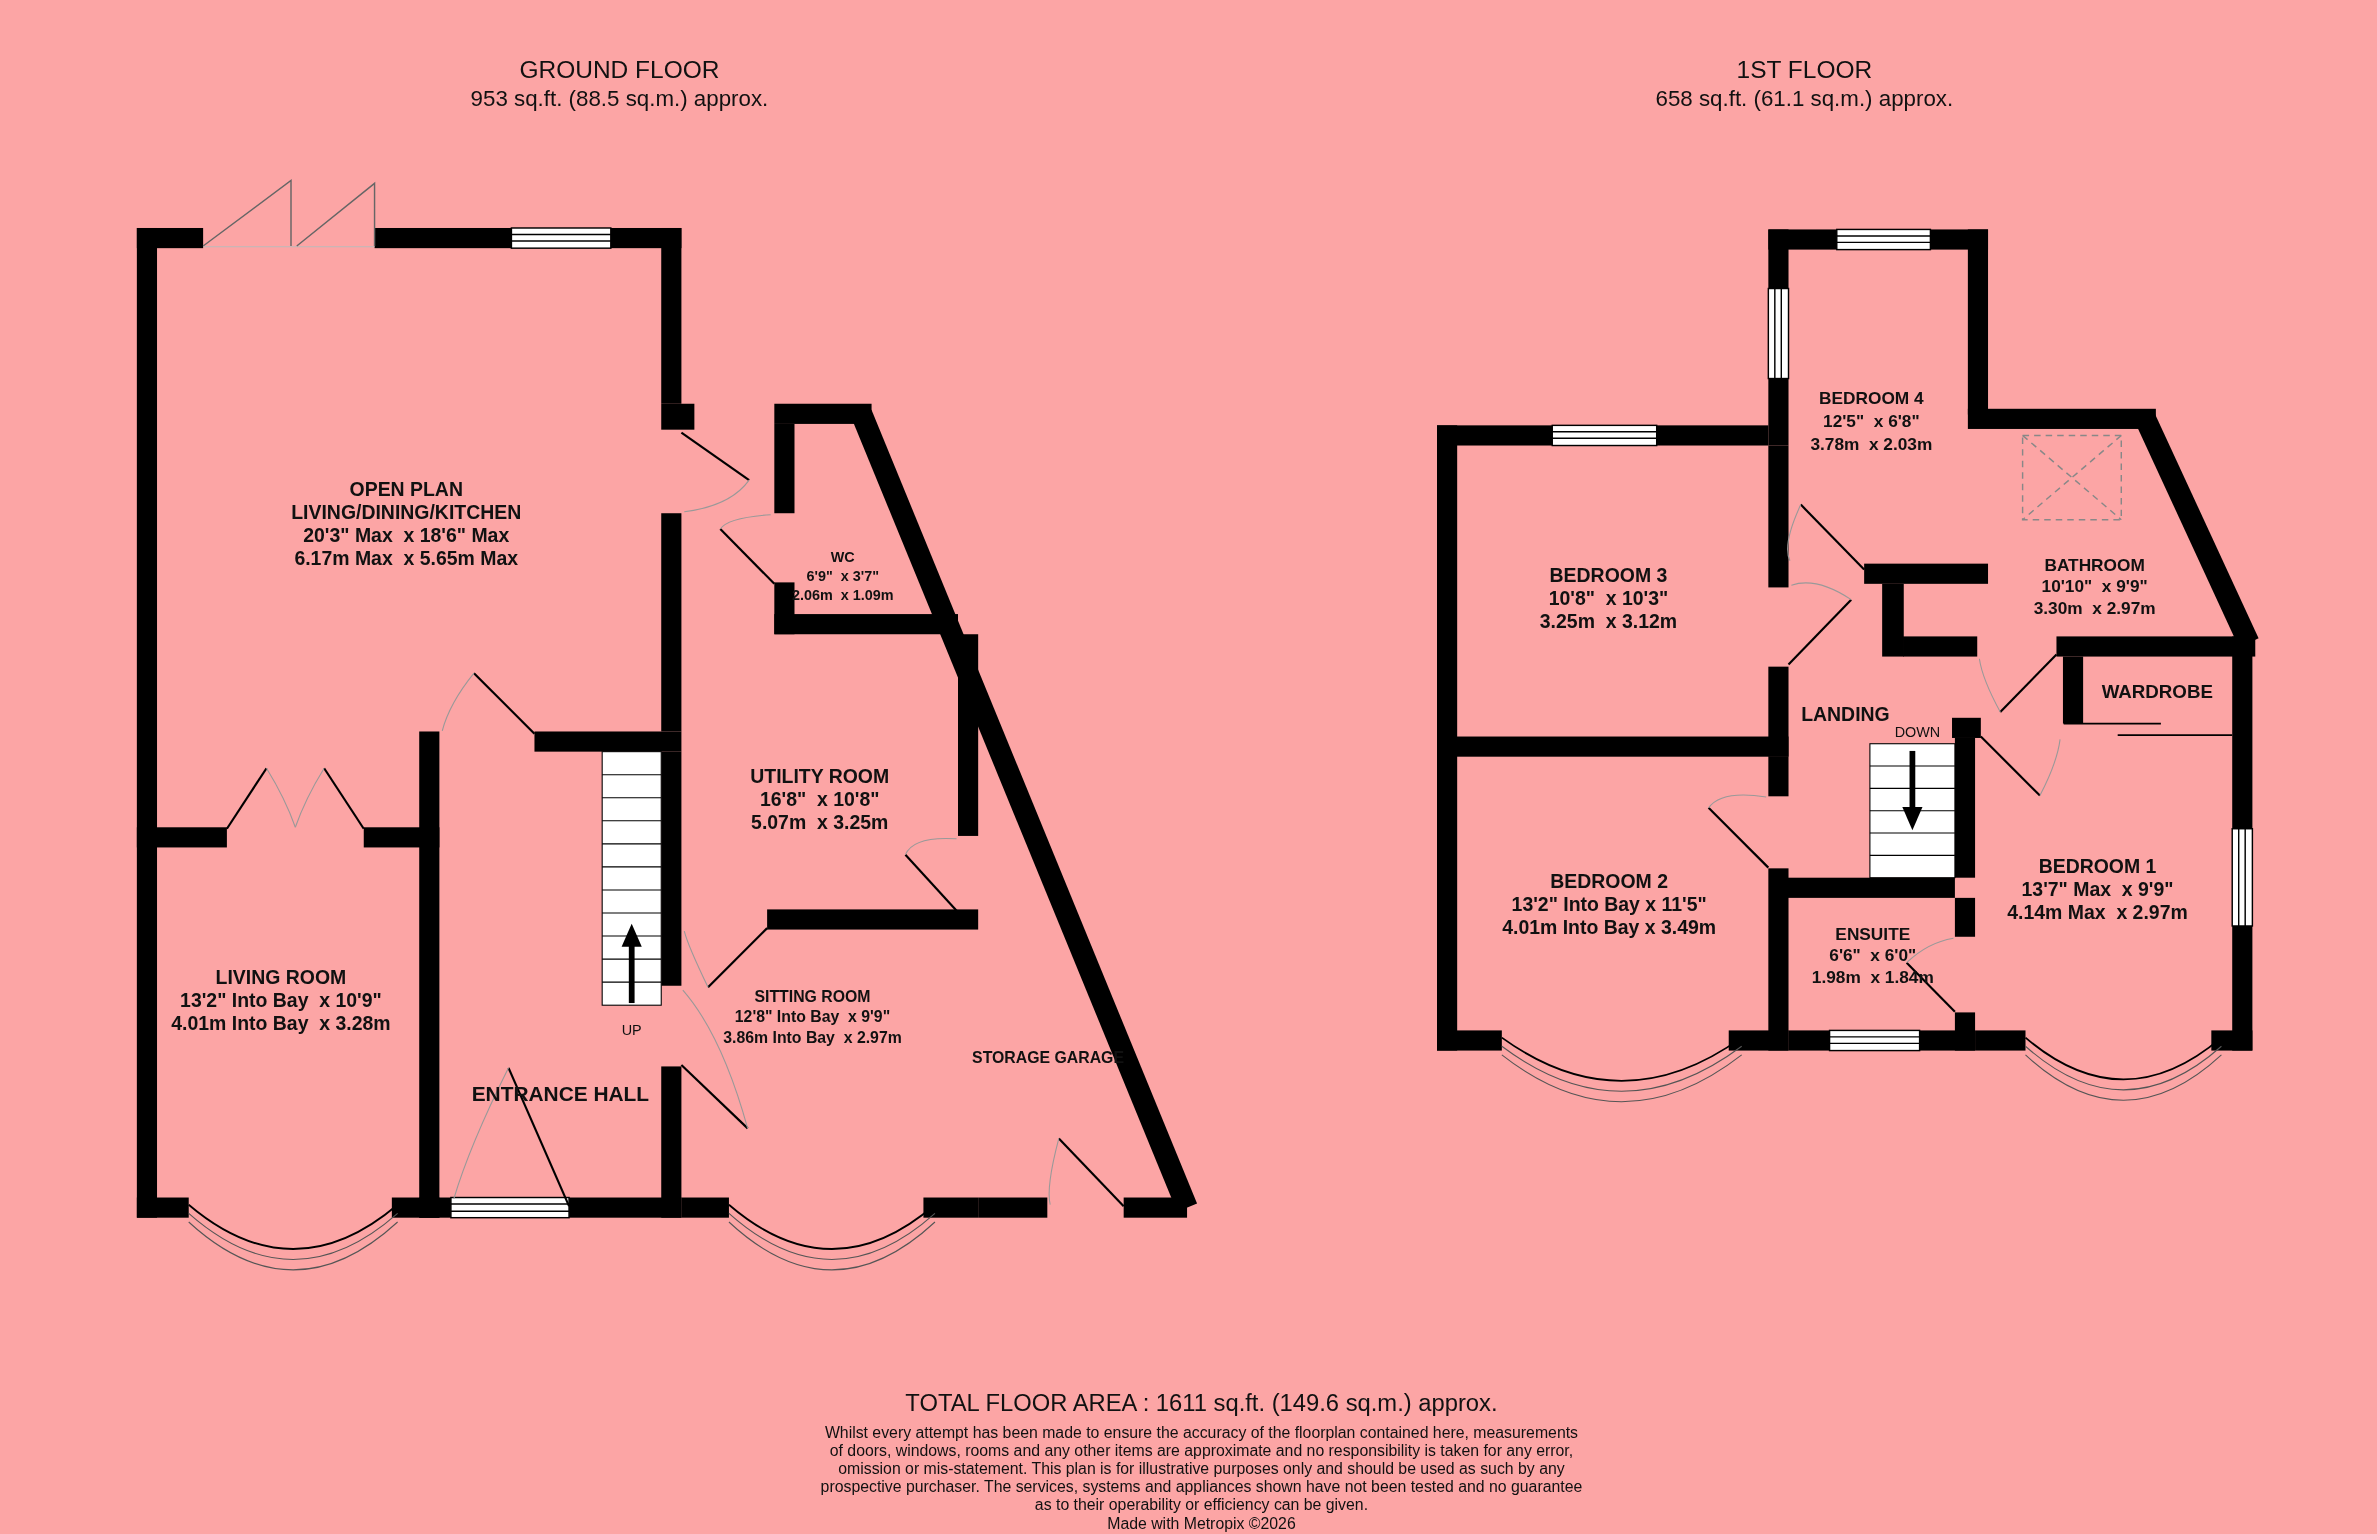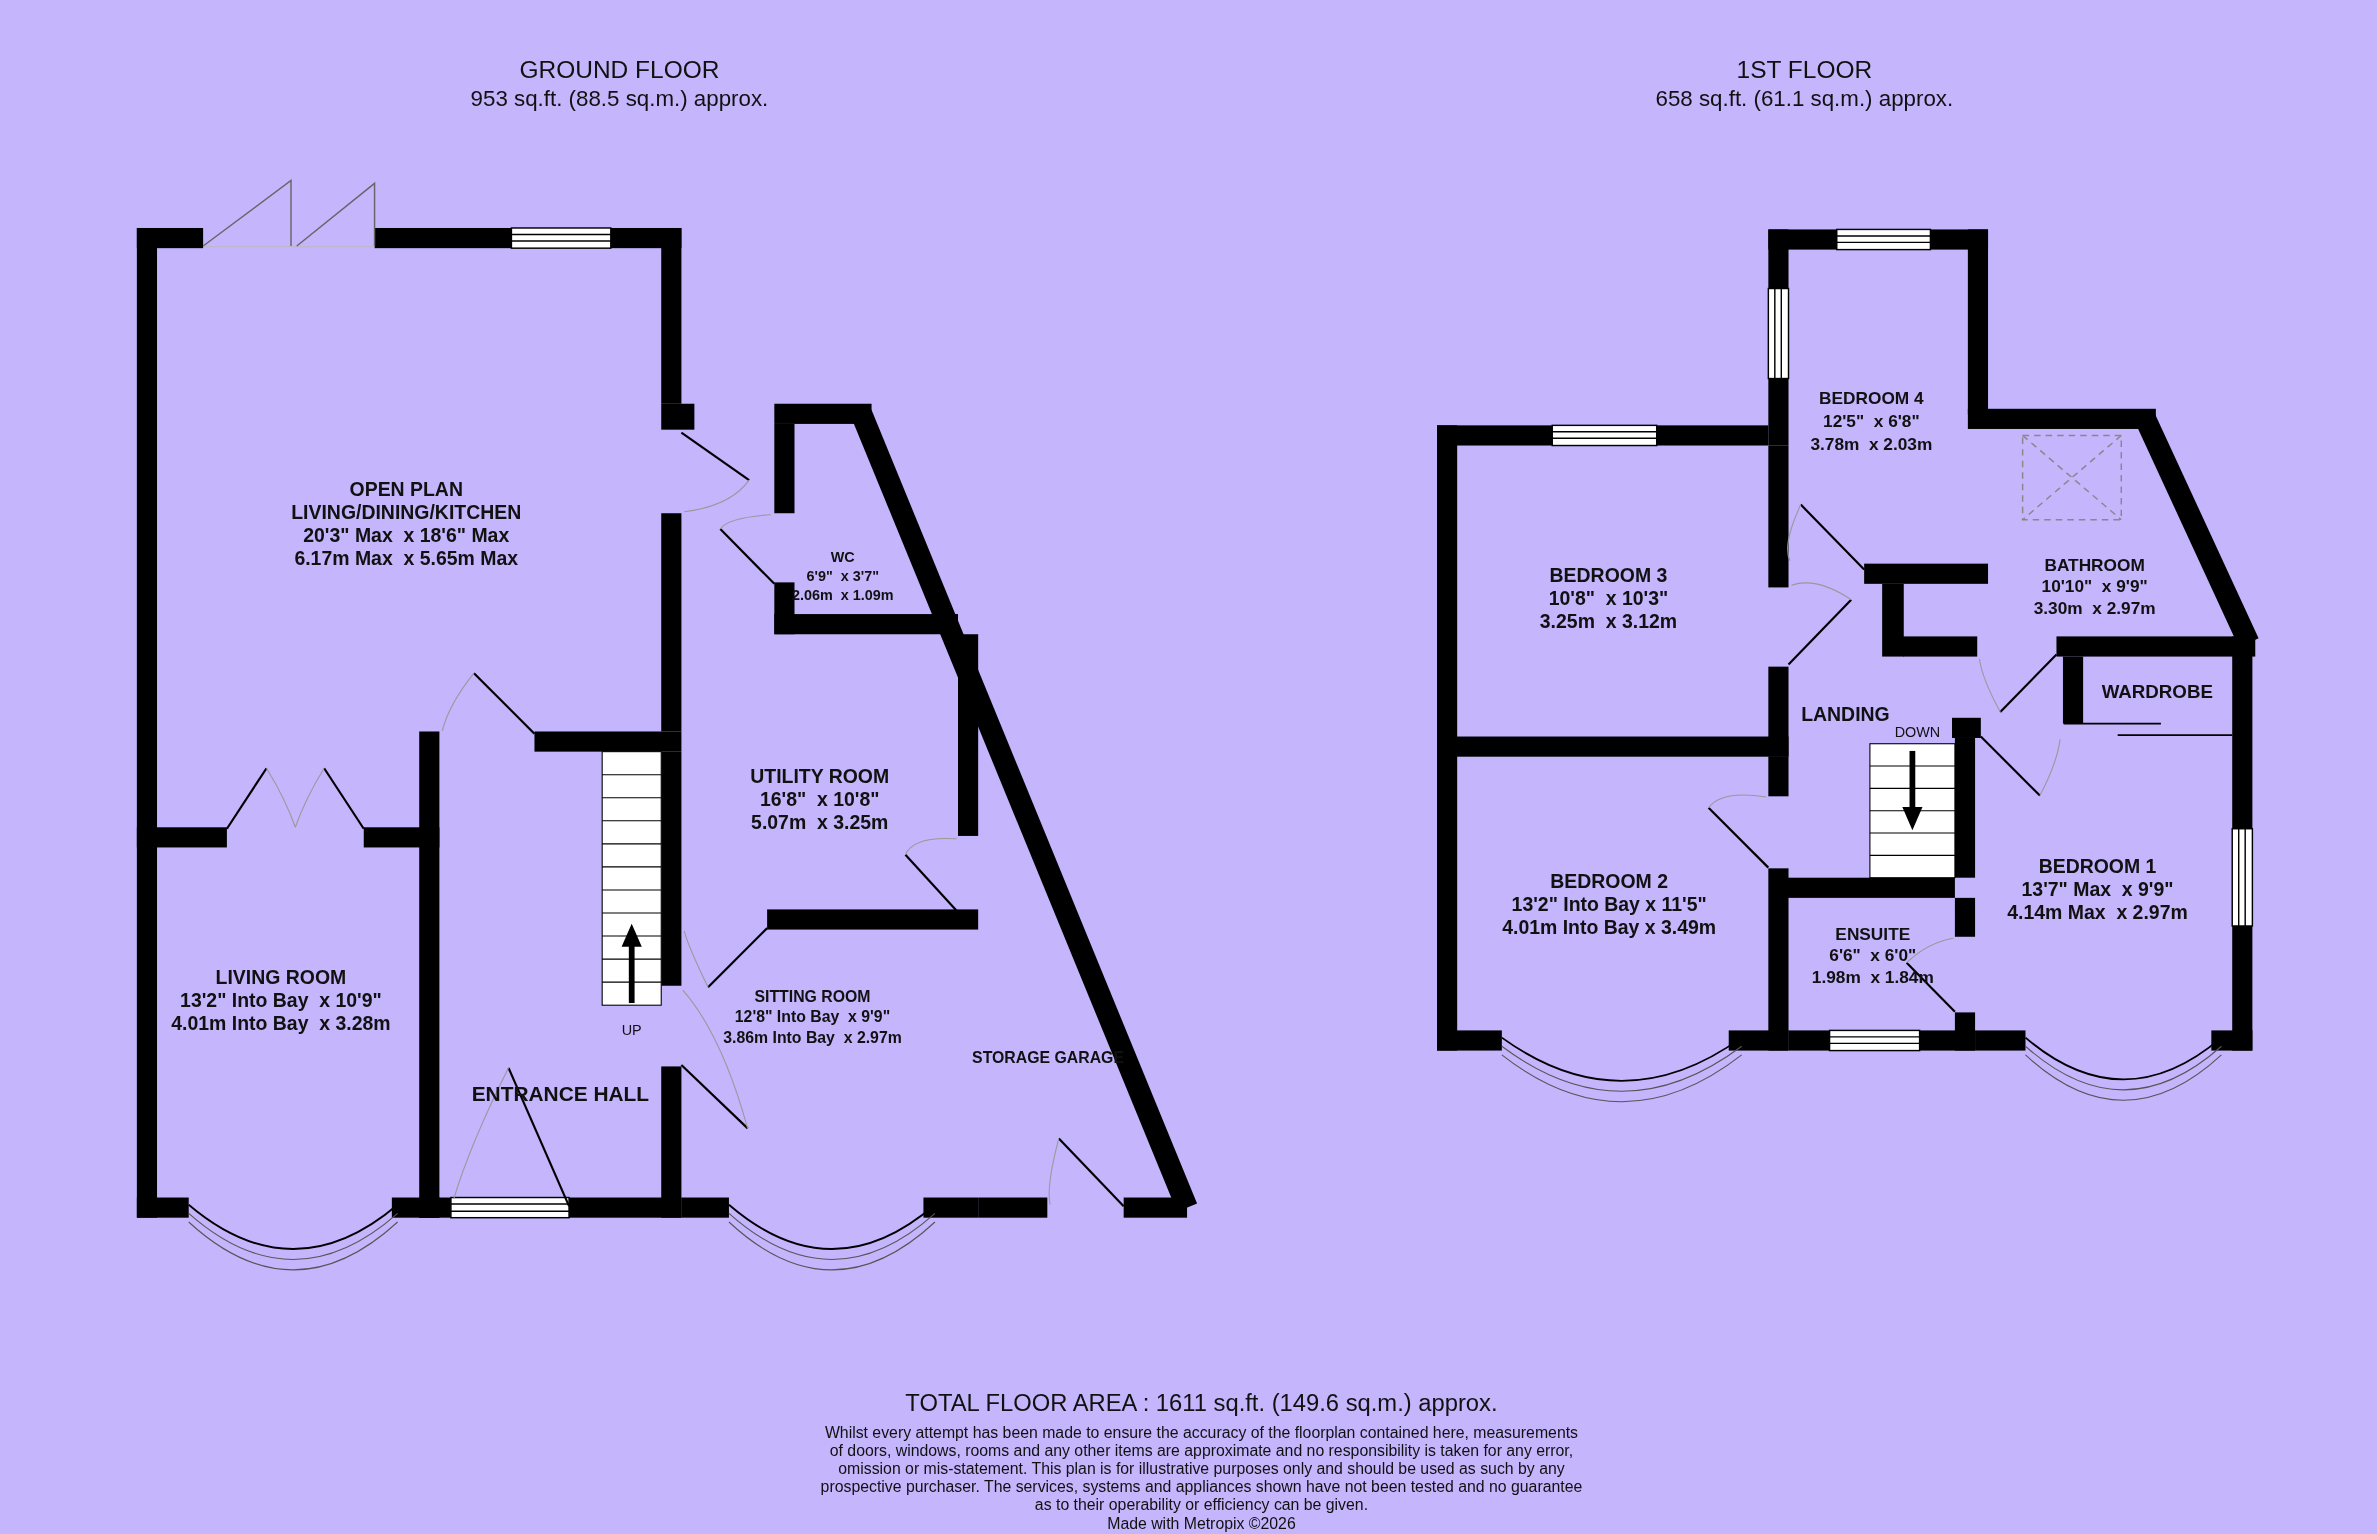--- a/index.html
+++ b/index.html
@@ -1,16 +1,16 @@
 <!DOCTYPE html>
 <html style="font-size:11.5px"><head>
 <meta charset="utf-8">
 <style>
   html,body{margin:0;padding:0;background:#fff;}
-  .canvas{position:relative;width:2377px;height:1535px;background:#c4b5fd;overflow:hidden;}
+  .canvas{position:relative;width:2377px;height:1535px;background:#fca5a5;overflow:hidden;}
   svg{position:absolute;left:0;top:0;}
   .wall{fill:#000000;stroke:none;}
   .diag{stroke:#000000;stroke-width:30;fill:none;}
   .win{fill:#ffffff;stroke:#000000;stroke-width:2;}
   .winline{stroke:#000000;stroke-width:2;fill:none;}
   .openline{stroke:#bbbbbb;stroke-width:1.5;fill:none;}
   .zig{stroke:#666666;stroke-width:2;fill:none;}
   .leaf{stroke:#000000;stroke-width:3;fill:none;}
   .arc{stroke:#999999;stroke-width:1.5;fill:none;}
   .bay{stroke:#000000;stroke-width:2.5;fill:none;}

